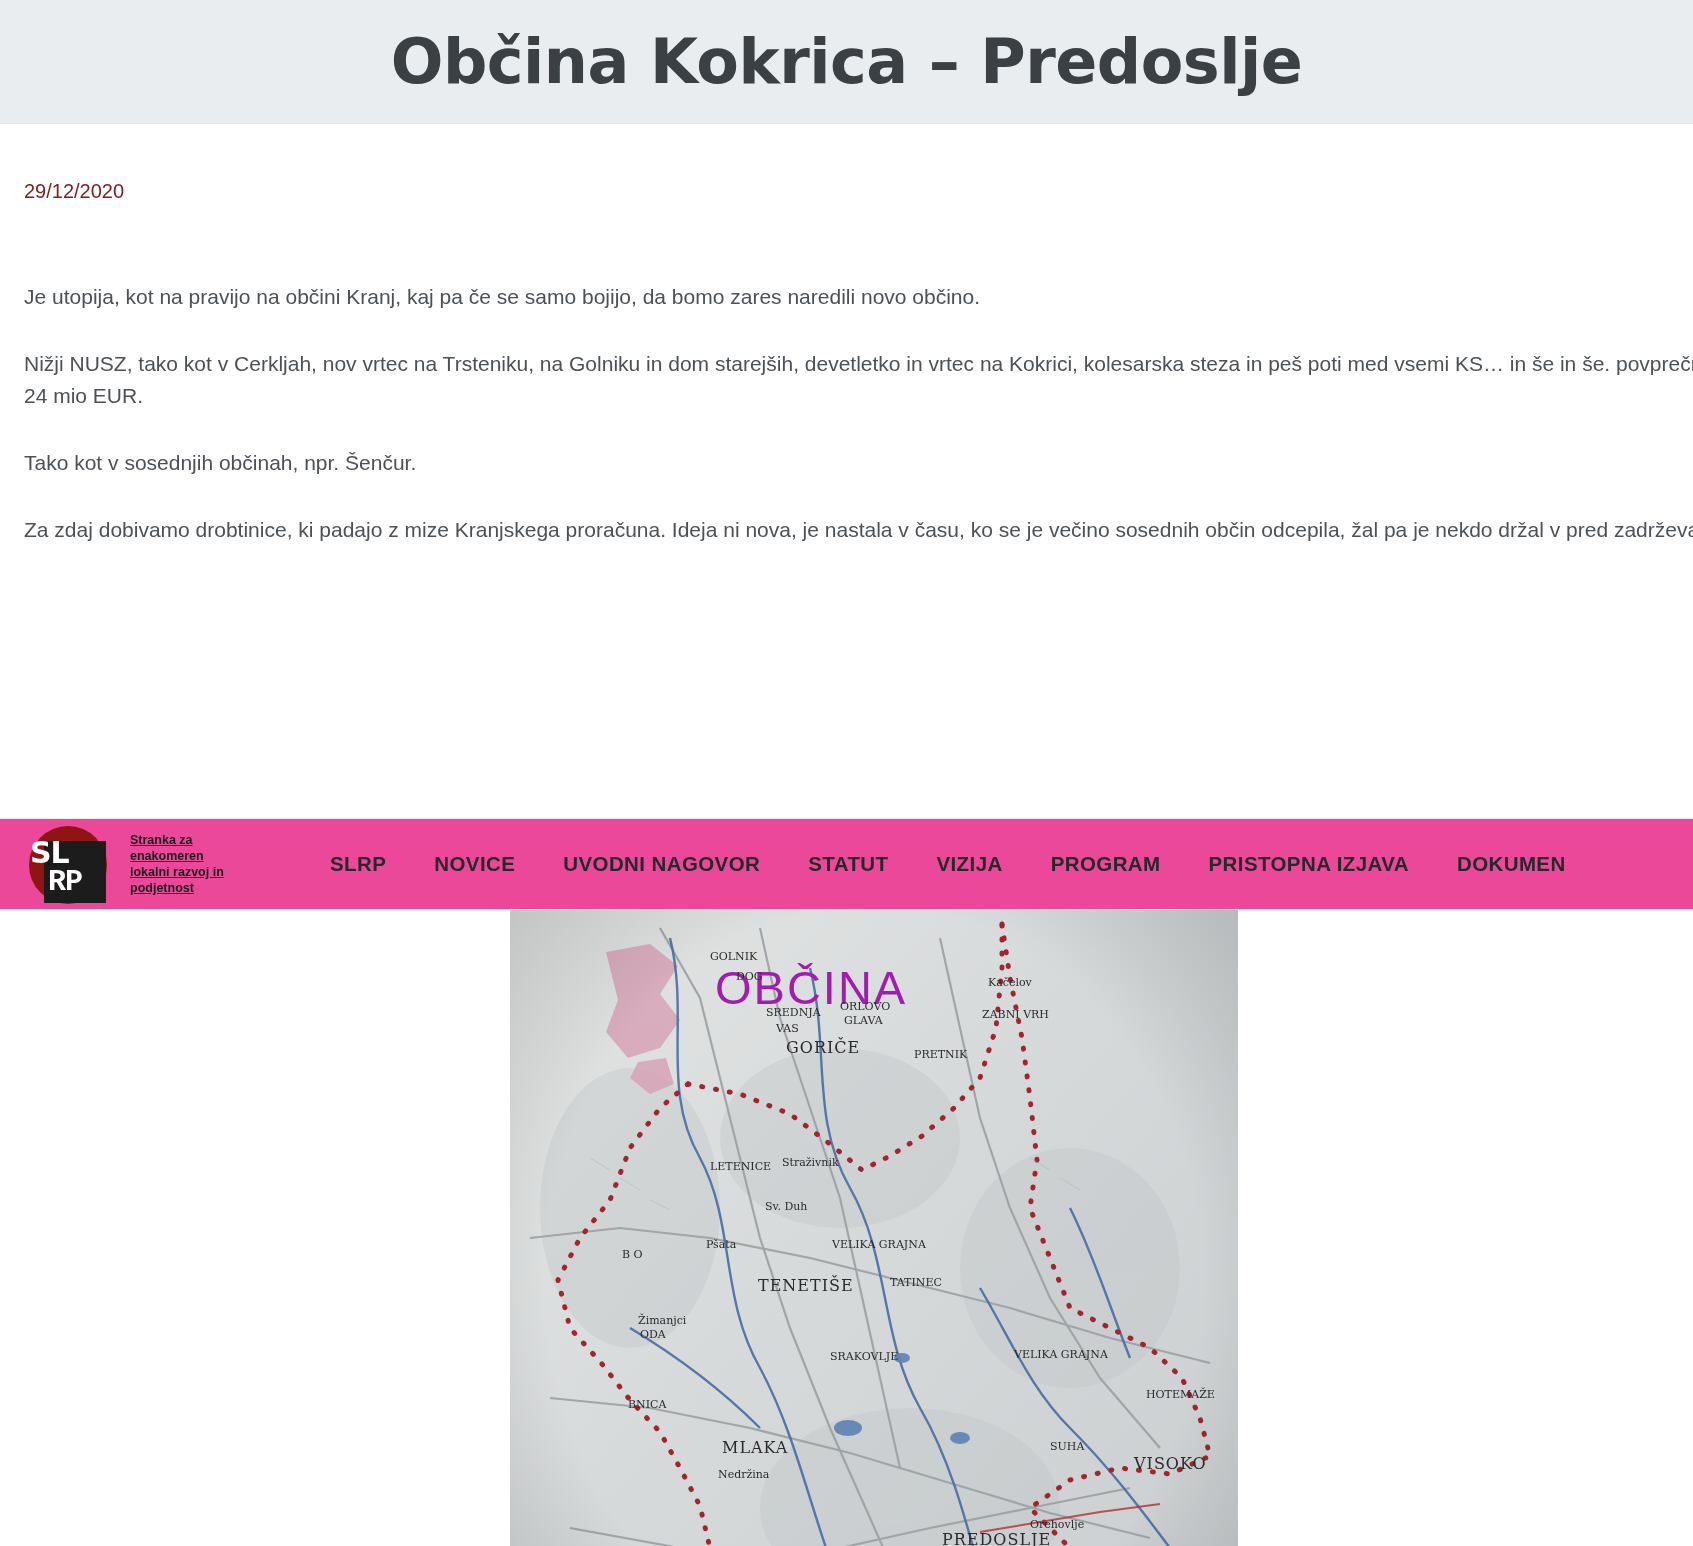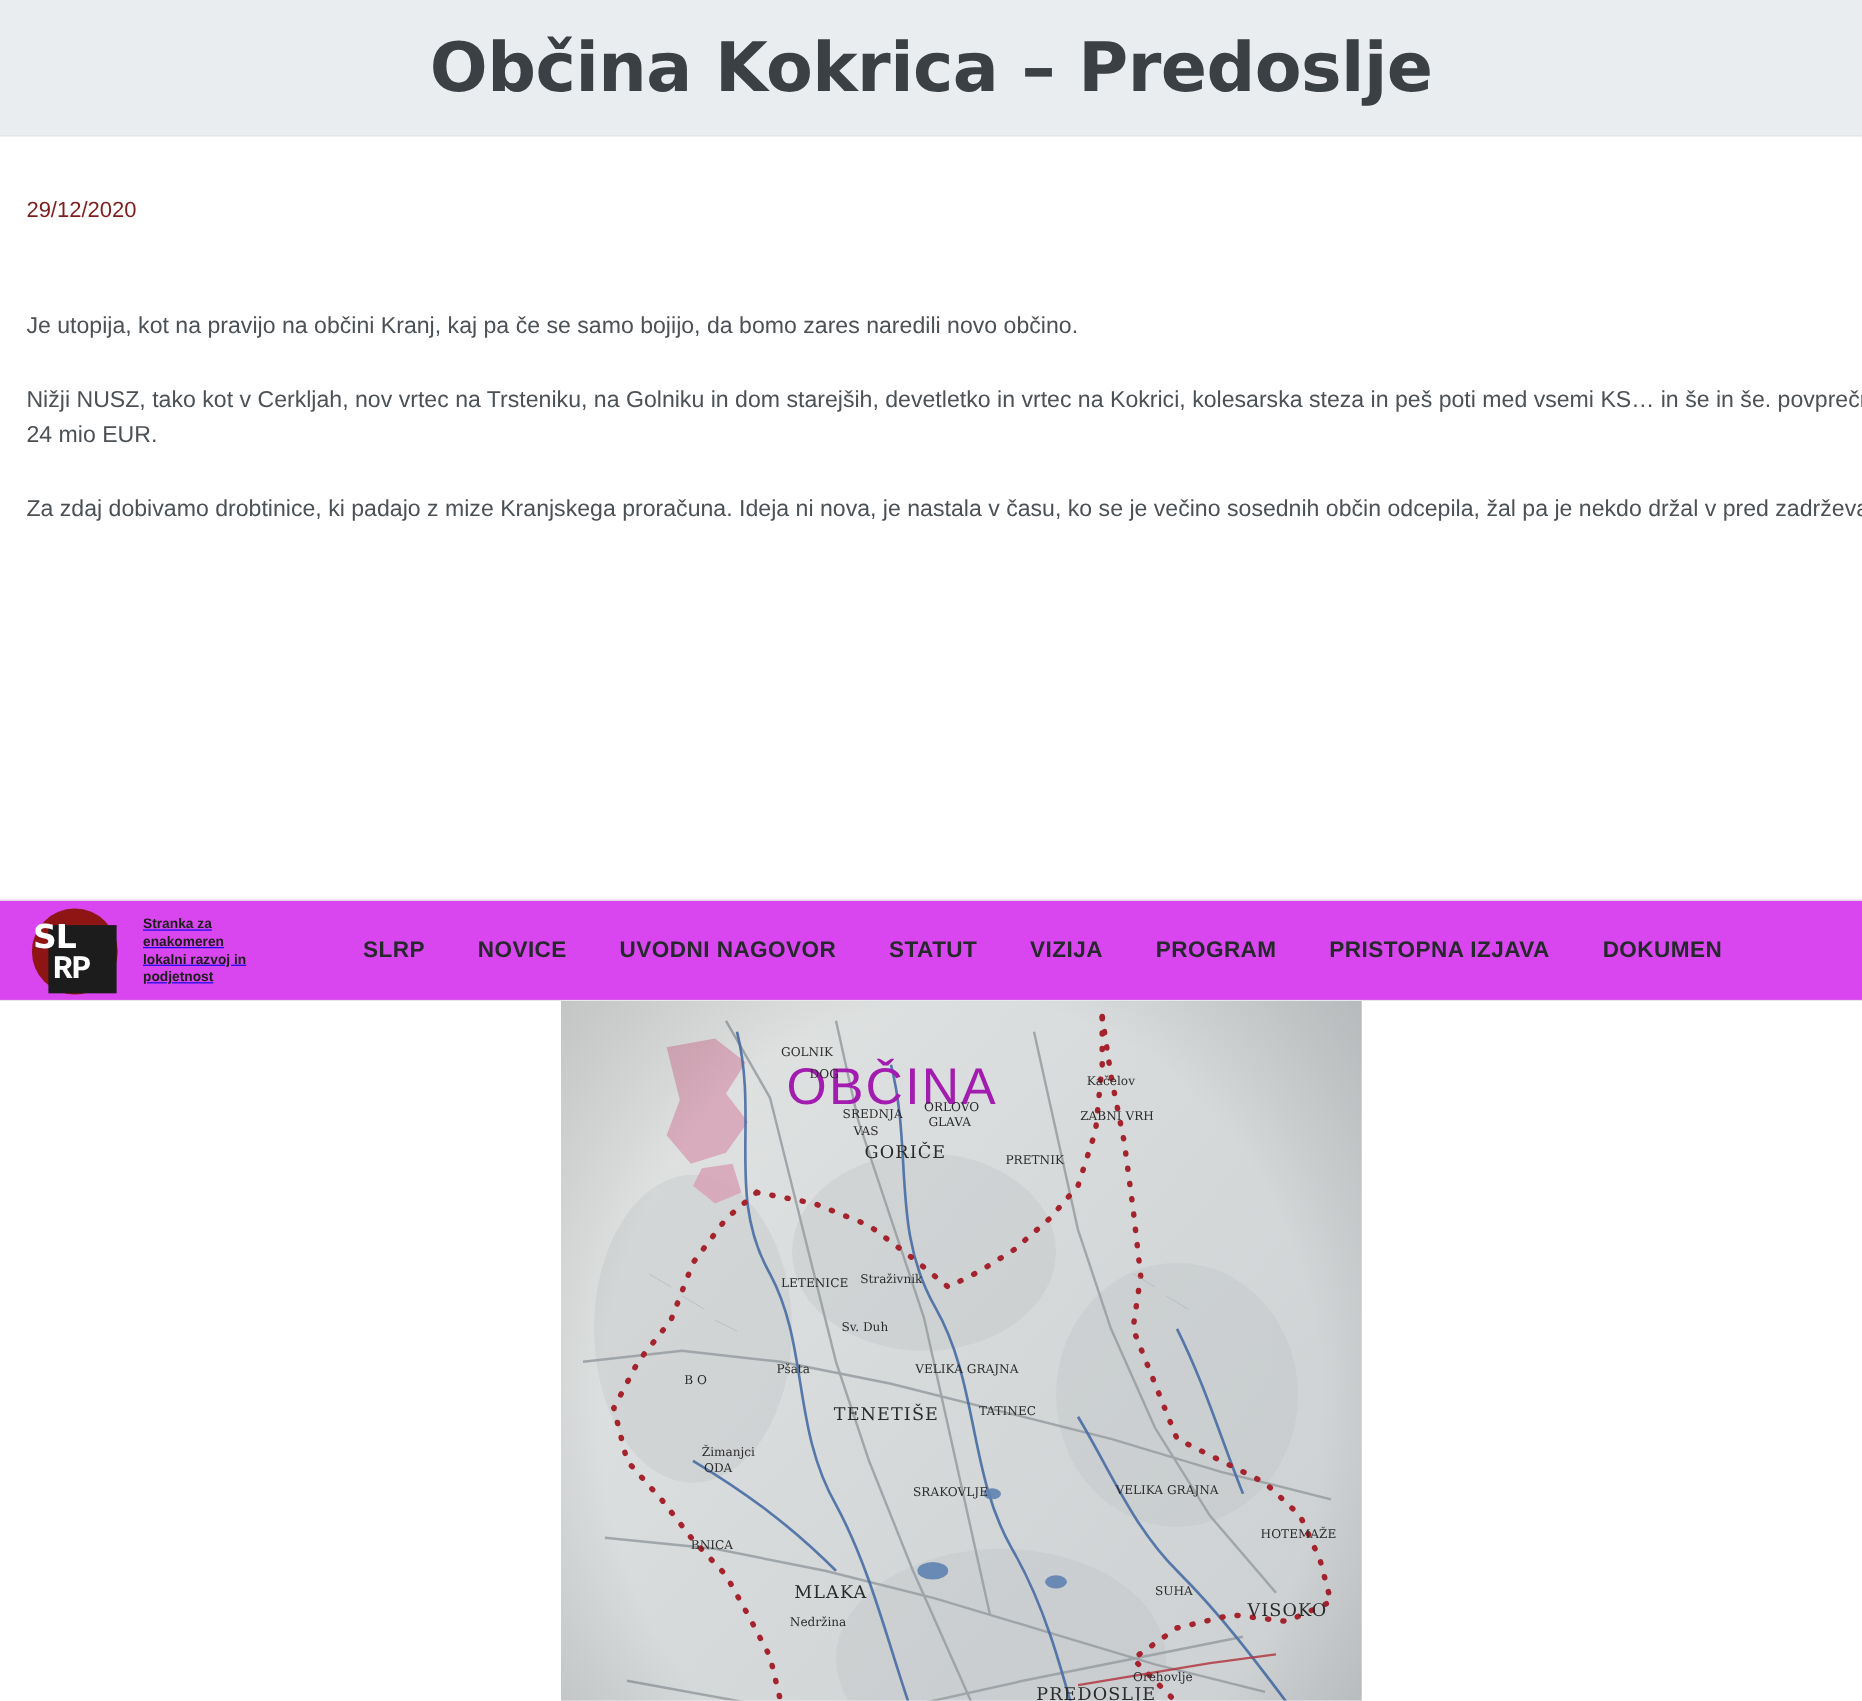--- a/index.html
+++ b/index.html
@@ -58,21 +58,21 @@
     width: 1900px;
   }
 
   
   .navbar {
     position: absolute;
     left: 0;
     top: 638px;
     width: 1693px;
     height: 92px;
-    background: #d946ef;
+    background: #ec4899;
     border-top: 1px solid #e6e8ea;
     border-bottom: 1px solid #e6e8ea;
     display: flex;
     align-items: center;
     z-index: 5;
   }
   .brand {
     display: flex;
     align-items: center;
     margin-left: 24px;
@@ -182,20 +182,21 @@
 <header class="page-banner">
   <h1>Občina Kokrica – Predoslje</h1>
 </header>
 
 <main class="article">
   <div class="post-date">29/12/2020</div>
 
   <div class="post-body">
     <p>Je utopija, kot na pravijo na občini Kranj, kaj pa če se samo bojijo, da bomo zares naredili novo občino.</p>
     <p class="wrapme">Nižji NUSZ, tako kot v Cerkljah, nov vrtec na Trsteniku, na Golniku in dom starejših, devetletko in vrtec na Kokrici, kolesarska steza in peš poti med vsemi KS… in še in še. povprečnina v enem mandatu je 24 mio EUR.</p>
+    <p>Tako kot v sosednjih občinah, npr. Šenčur.</p>
     <p class="wrapme">Za zdaj dobivamo drobtinice, ki padajo z mize Kranjskega proračuna. Ideja ni nova, je nastala v času, ko se je večino sosednih občin odcepila, žal pa je nekdo držal v pred zadrževal projekt.</p>
   </div>
 
   <nav class="navbar">
     <a class="brand" href="#">
       <span class="logo-mark">
         <span class="ring"></span>
         <span class="sq"></span>
         <span class="lt">SL</span>
         <span class="lb">RP</span>

